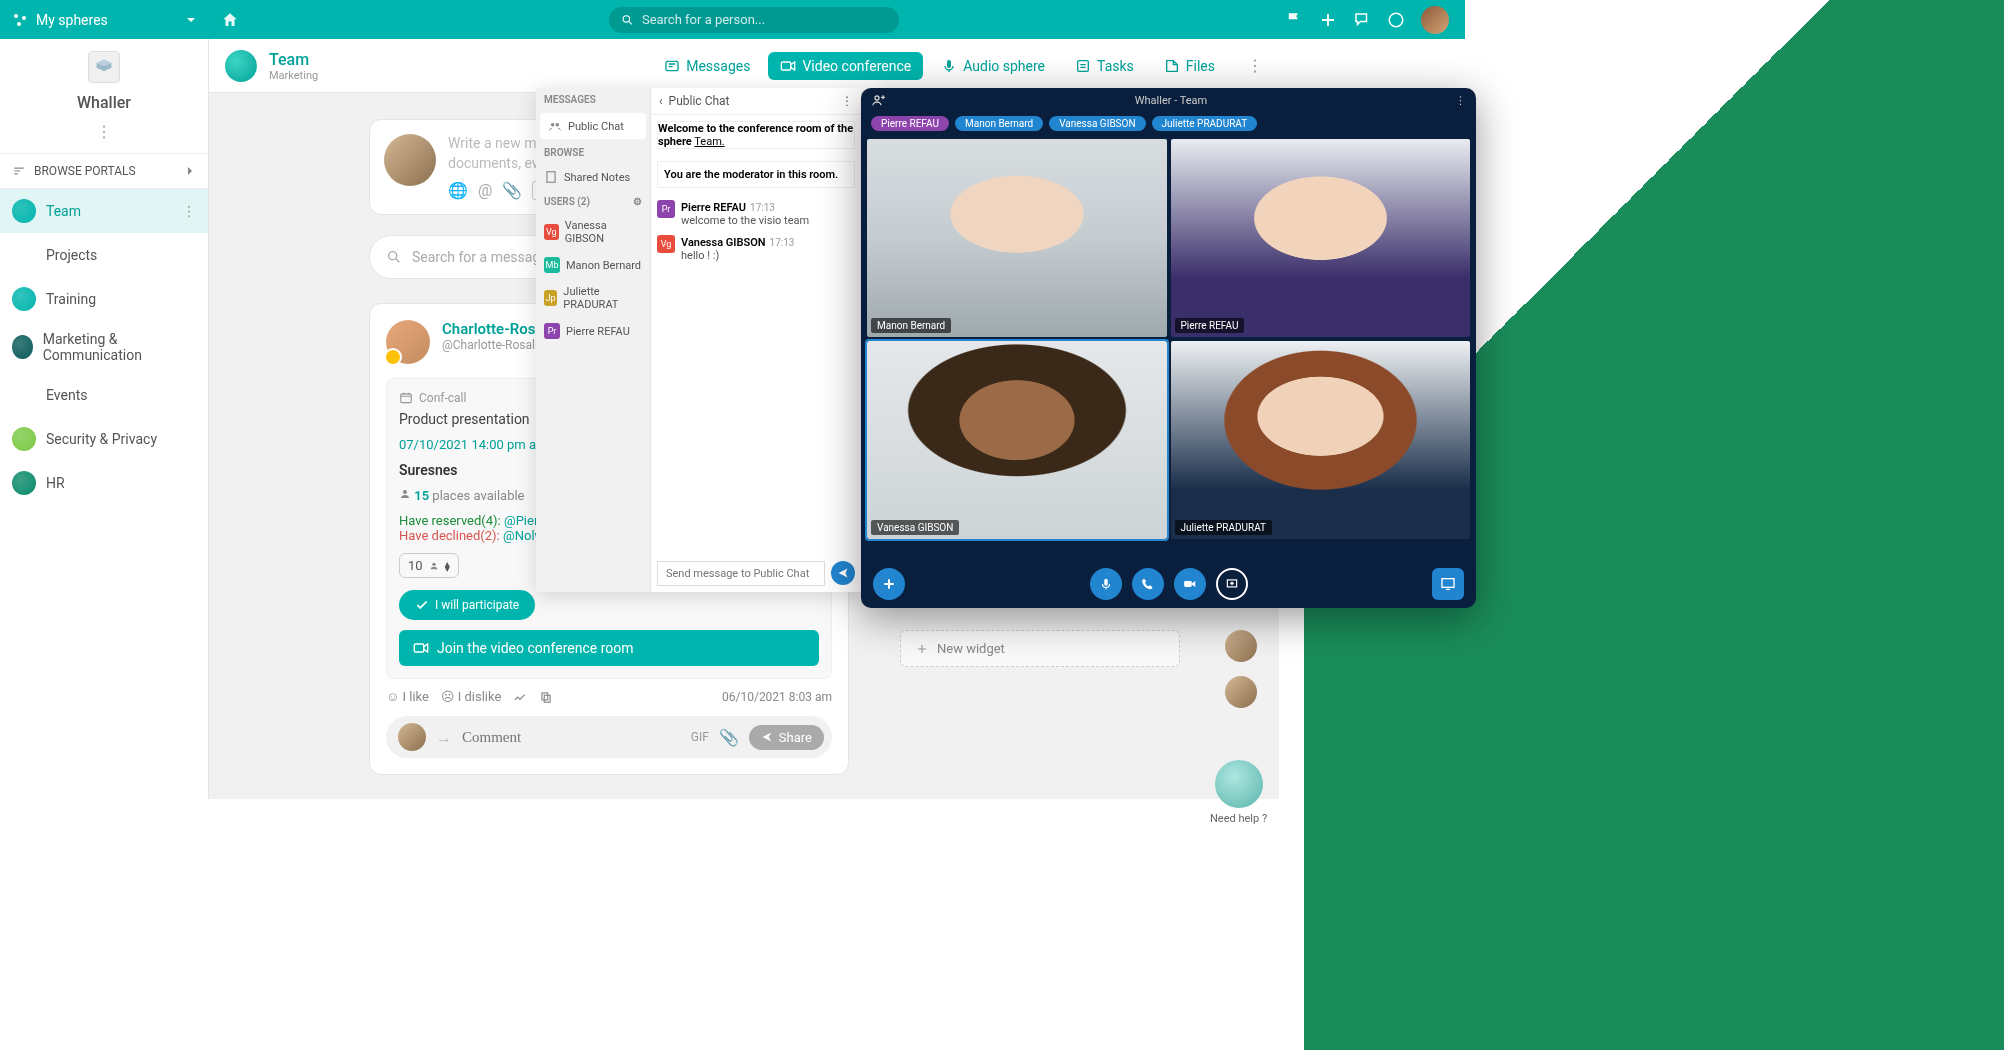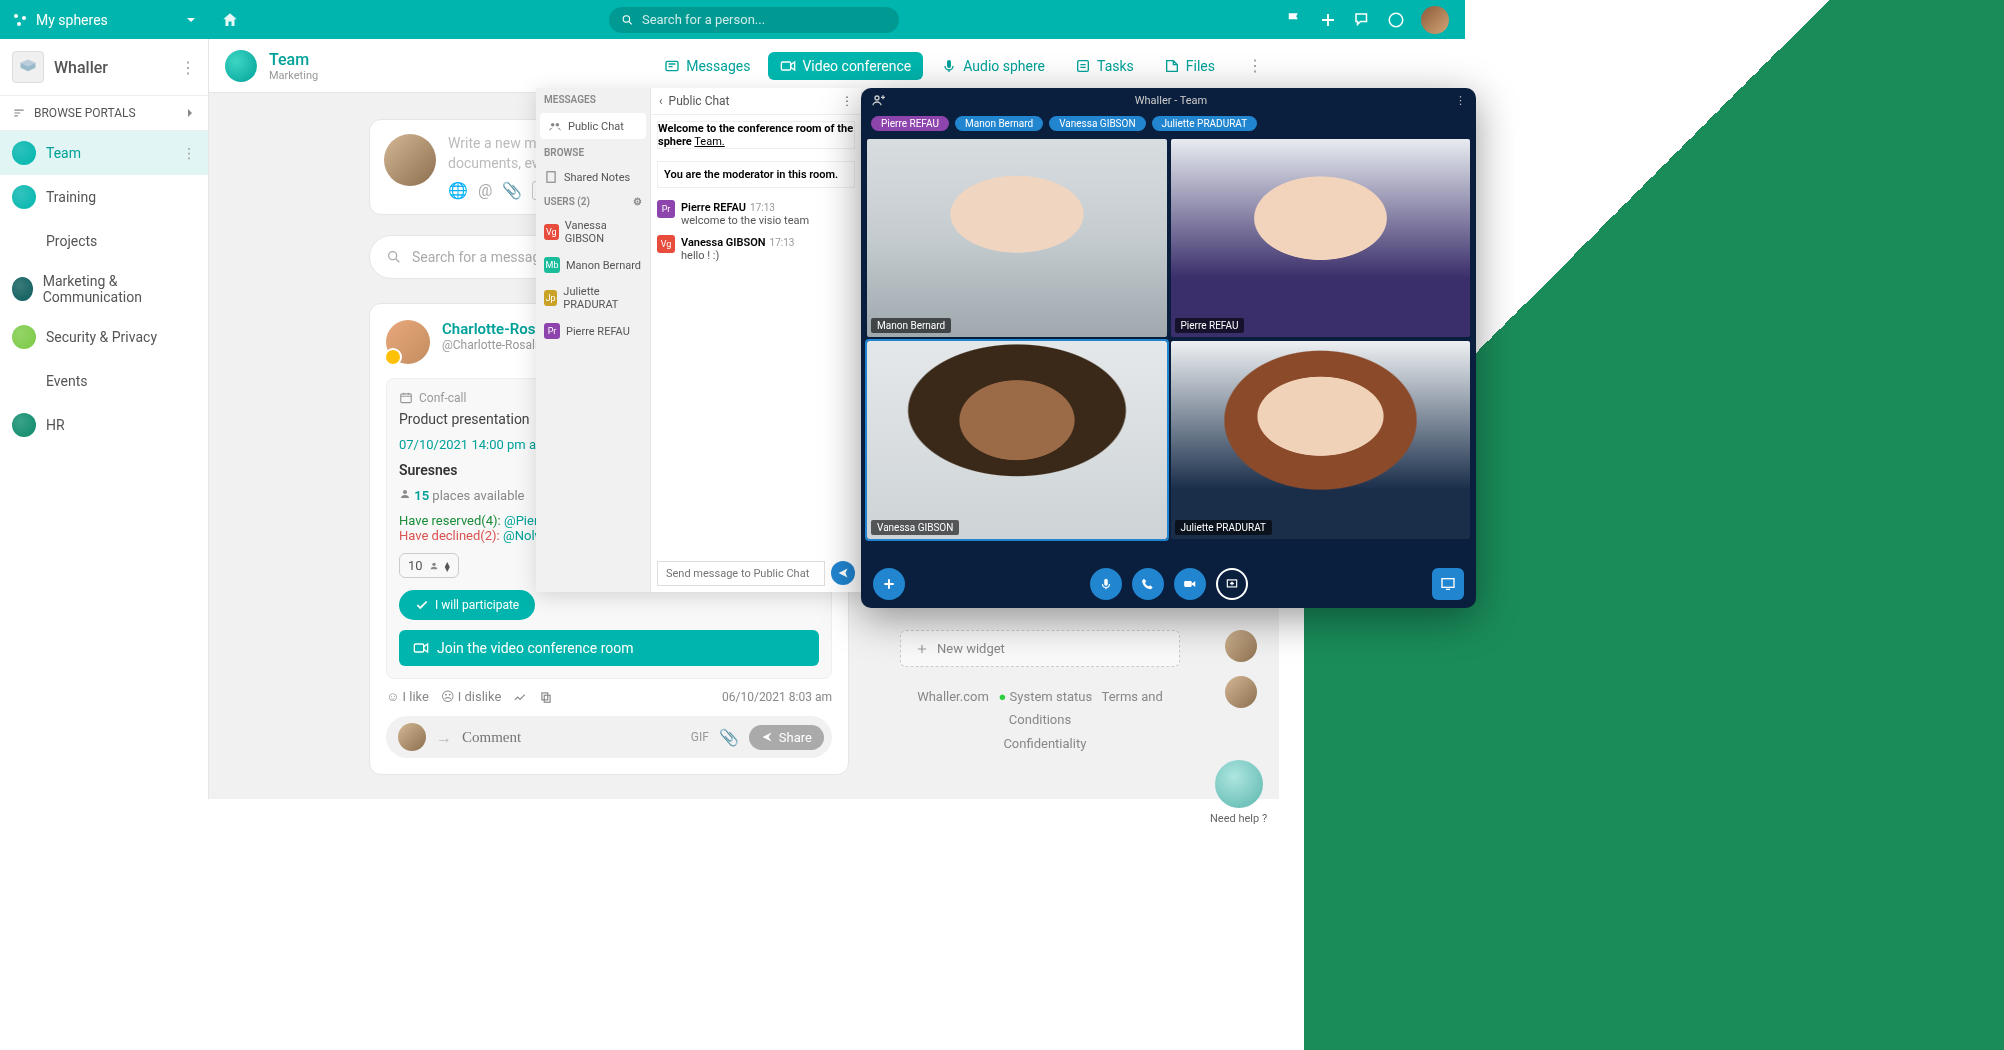--- a/index.html
+++ b/index.html
@@ -13,21 +13,21 @@
 .topbar .spheres { width:209px; padding:0 12px; display:flex; align-items:center; gap:8px; cursor:pointer; }
 .topbar .home-icon { margin-left:12px; opacity:.9; }
 .topbar .search { margin-left:auto; margin-right:auto; width:290px; height:26px; background:rgba(0,0,0,.15); border-radius:13px; display:flex; align-items:center; padding:0 12px; gap:8px; }
 .topbar .search input { background:none; border:none; color:#fff; outline:none; font-size:13px; width:100%; }
 .topbar .search input::placeholder { color:rgba(255,255,255,.8); }
 .topbar .right-icons { display:flex; align-items:center; gap:16px; padding:0 16px; }
 .topbar .avatar { width:28px; height:28px; border-radius:50%; background:linear-gradient(135deg,#8b5a3c,#d4a574); }
 
 
 .sidebar { position:absolute; left:0; top:39px; width:209px; height:760px; background:#fff; border-right:1px solid #e5e5e5; z-index:2; }
-.sidebar .org { display:flex; align-items:center; padding:12px; border-bottom:1px solid #eee; gap:10px; }
+.sidebar .org { display:flex; align-items:center; padding:12px; border-bottom:1px solid #eee; gap:10px;flex-direction:column; }
 .sidebar .org-icon { width:32px; height:32px; background:#f0f0f0; border:1px solid #ddd; border-radius:4px; display:flex; align-items:center; justify-content:center; }
 .sidebar .org-name { font-size:16px; color:#555; font-weight:500; flex:1; }
 .sidebar .browse { display:flex; align-items:center; padding:10px 12px; font-size:12px; color:#555; border-bottom:1px solid #eee; gap:8px; }
 .sidebar .browse-label { flex:1; }
 .nav-item { display:flex; align-items:center; padding:10px 12px; gap:10px; font-size:14px; color:#555; cursor:pointer; }
 .nav-item.active { background:#e0f5f4; color:#00a199; }
 .nav-item .sphere-icon { width:24px; height:24px; border-radius:50%; display:flex; align-items:center; justify-content:center; }
 .nav-item .more { margin-left:auto; color:#999; }
 
 
@@ -210,38 +210,38 @@
         <path d="M4 2l4 4-4 4z"></path>
       </svg>
   </div>
   <div id="nav-items">
       <div class="nav-item active">
         <div class="sphere-icon" style="background:radial-gradient(circle at 35% 35%, #00b5adcc, #00b5ad)"></div>
         <span>Team</span>
         <span class="more">⋮</span>
       </div>
       <div class="nav-item">
+        <div class="sphere-icon" style="background:radial-gradient(circle at 35% 35%, #f88cc, #f88)"></div>
+        <span>Projects</span>
+      </div>
+      <div class="nav-item">
         <div class="sphere-icon" style="background:radial-gradient(circle at 35% 35%, #00b5adcc, #00b5ad)"></div>
         <span>Training</span>
-      </div>
-      <div class="nav-item">
-        <div class="sphere-icon" style="background:radial-gradient(circle at 35% 35%, #f88cc, #f88)"></div>
-        <span>Projects</span>
       </div>
       <div class="nav-item">
         <div class="sphere-icon" style="background:radial-gradient(circle at 35% 35%, #0a5a5acc, #0a5a5a)"></div>
         <span>Marketing &amp; Communication</span>
       </div>
       <div class="nav-item">
+        <div class="sphere-icon" style="background:radial-gradient(circle at 35% 35%, #888cc, #888)"></div>
+        <span>Events</span>
+      </div>
+      <div class="nav-item">
         <div class="sphere-icon" style="background:radial-gradient(circle at 35% 35%, #7ac943cc, #7ac943)"></div>
         <span>Security &amp; Privacy</span>
-      </div>
-      <div class="nav-item">
-        <div class="sphere-icon" style="background:radial-gradient(circle at 35% 35%, #888cc, #888)"></div>
-        <span>Events</span>
       </div>
       <div class="nav-item">
         <div class="sphere-icon" style="background:radial-gradient(circle at 35% 35%, #0a8a6acc, #0a8a6a)"></div>
         <span>HR</span>
       </div>
     </div>
 </div>
 
 <div class="main-area">
   <div class="main-header">
@@ -553,26 +553,20 @@
   </div>
 </div>
 
 <div class="right-rail">
   <div class="new-widget">
     <svg width="14" height="14" viewBox="0 0 24 24" fill="none" stroke="#999" stroke-width="2">
         <path d="M12 5v14M5 12h14"></path>
       </svg>
     <span>New widget</span>
   </div>
-  <div class="footer-links">
-    <span>Whaller.com</span> &nbsp;
-    <span class="dot">●</span> <span>System status</span> &nbsp;
-    <span>Terms and Conditions</span><br>
-    &nbsp;&nbsp;&nbsp;<span>Confidentiality</span>
-  </div>
 </div>
 
 <div class="avatars-right">
   <div class="av"></div>
   <div class="av"></div>
 </div>
 
 <div class="help">
   <div class="bot"></div>
   <span>Need help ?</span>

